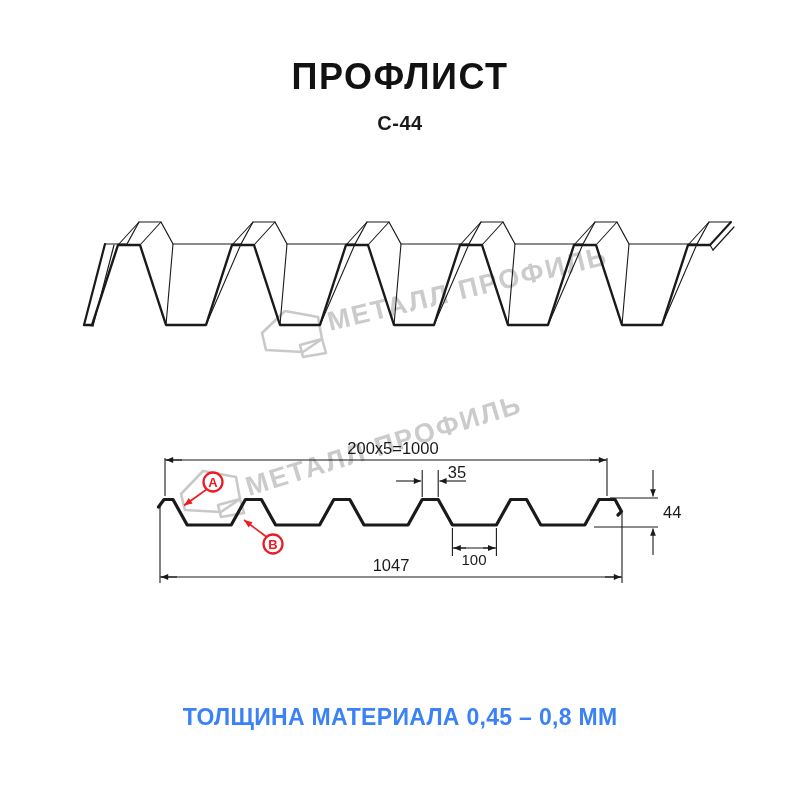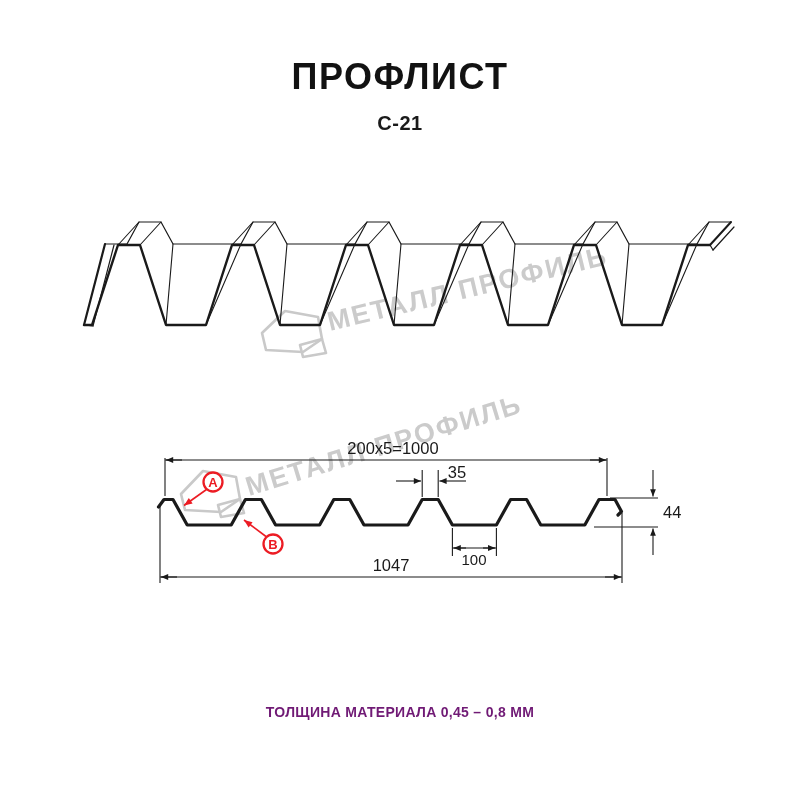--- a/index.html
+++ b/index.html
@@ -3,35 +3,35 @@
 <meta charset="utf-8">
 <style>
   html,body{margin:0;padding:0;background:#ffffff;}
   .page{position:relative;width:800px;height:800px;background:#ffffff;overflow:hidden;
         font-family:"Liberation Sans", sans-serif;}
   .title{position:absolute;left:0;top:56px;width:800px;text-align:center;
          font-size:36px;font-weight:bold;letter-spacing:1.5px;color:#121212;}
   .subtitle{position:absolute;left:0;top:112px;width:800px;text-align:center;
          font-size:20px;font-weight:bold;letter-spacing:0.5px;color:#1a1a1a;}
   .footer{position:absolute;left:0;top:704px;width:800px;text-align:center;
-         font-size:14px;font-weight:bold;letter-spacing:0.3px;color:#701a75;}
+         font-size:23px;font-weight:bold;letter-spacing:0.3px;color:#3b82f6;}
   svg{position:absolute;left:0;top:0;}
   .dimtext{font-family:"Liberation Sans", sans-serif;font-size:16.5px;fill:#1a1a1a;}
   .dimtext-sm{font-family:"Liberation Sans", sans-serif;font-size:15px;fill:#1a1a1a;}
   .wmtext{font-family:"Liberation Sans", sans-serif;font-weight:bold;font-size:27px;
           fill:#cbcbcb;letter-spacing:2px;}
   .marker-letter{font-family:"Liberation Sans", sans-serif;font-size:13px;font-weight:bold;}
 </style>
 </head>
 <body>
 
 <div class="page">
 
   <div class="title">ПРОФЛИСТ</div>
-  <div class="subtitle">С-21</div>
+  <div class="subtitle">С-44</div>
 
   <svg width="800" height="800" viewBox="0 0 800 800">
     <defs>
       <marker id="arr" markerWidth="9" markerHeight="8" refX="8" refY="0" orient="auto" markerUnits="userSpaceOnUse" viewBox="-1 -4 10 8">
         <path d="M0,-3.2 L8,0 L0,3.2 Z" fill="#1a1a1a"></path>
       </marker>
       <marker id="arrRed" markerWidth="11" markerHeight="9" refX="9" refY="0" orient="auto" markerUnits="userSpaceOnUse" viewBox="-1 -4.5 12 9">
         <path d="M0,-3.6 L9,0 L0,3.6 Z" fill="#ec1c24"></path>
       </marker>
     </defs>

